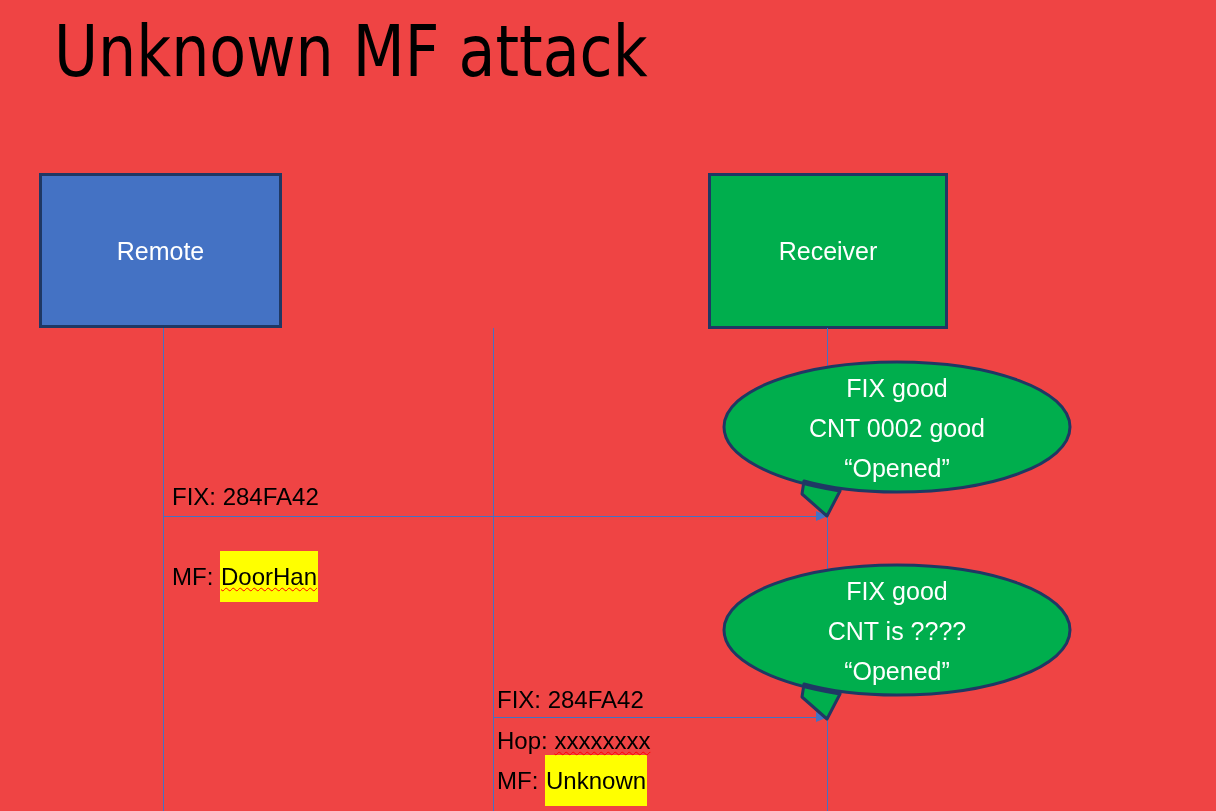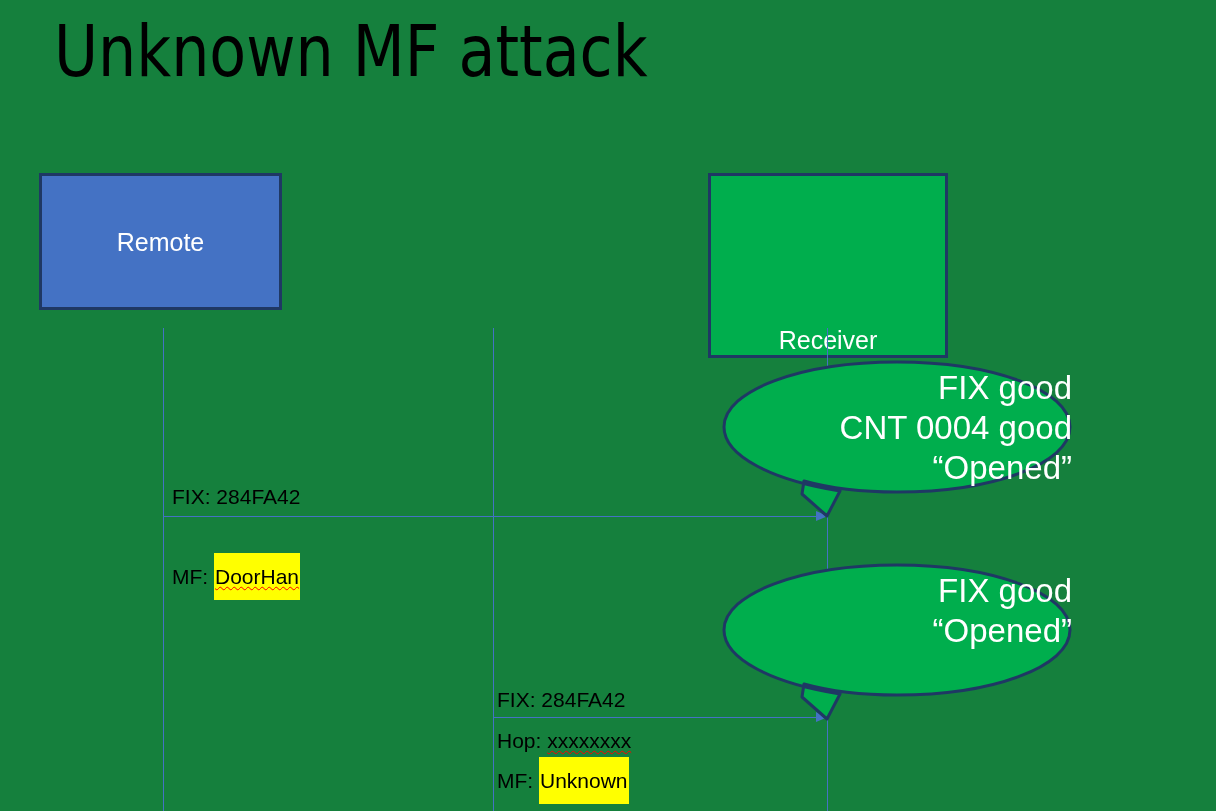--- a/index.html
+++ b/index.html
@@ -8,21 +8,21 @@
     padding: 0;
     background: #ffffff;
   }
   body {
     font-family: "Liberation Sans", sans-serif;
   }
   #slide {
     position: relative;
     width: 1216px;
     height: 811px;
-    background: #15803d;
+    background: #ef4444;
     overflow: hidden;
   }
 
   
   .slide-title {
     position: absolute;
     left: 54px;
     top: 8px;
     font-family: "DejaVu Sans Condensed", "Liberation Sans Narrow", "Liberation Sans", sans-serif;
     font-size: 72px;
@@ -46,23 +46,23 @@
   }
   .actor-label {
     color: #ffffff;
     font-size: 25px;
     font-weight: 400;
     line-height: 30px;
     text-align: center;
     white-space: nowrap;
   }
 
-  #box-remote  { left: 39px;  top: 173px; width: 243px; height: 137px; background: #4472C4; }
+  #box-remote  { left: 39px;  top: 173px; width: 243px; height: 155px; background: #4472C4; }
   #box-flipper { left: 374px; top: 173px; width: 241px; height: 155px; background: #ED7D31; }
-  #box-receiver{ left: 708px; top: 173px; width: 240px; height: 185px; background: #00AE4D; align-items: flex-end; }
+  #box-receiver{ left: 708px; top: 173px; width: 240px; height: 156px; background: #00AE4D; }
 
   
   .lifeline {
     position: absolute;
     width: 1px;
     background: #4472C4;
   }
   #lifeline-remote   { left: 163px; top: 328px; height: 483px; }
   #lifeline-flipper  { left: 493px; top: 328px; height: 483px; }
   #lifeline-receiver { left: 827px; top: 328px; height: 483px; }
@@ -82,21 +82,21 @@
     border-top: 5px solid transparent;
     border-bottom: 5px solid transparent;
     border-left: 12px solid #4472C4;
   }
   #arrow-1 { left: 163px; top: 516px; width: 664px; }
   #arrow-2 { left: 493px; top: 717px; width: 334px; }
 
   
   .msg-text {
     position: absolute;
-    font-size: 21px;
+    font-size: 24px;
     line-height: 40px;
     color: #000000;
     white-space: nowrap;
   }
   #msg1-line1 { left: 172px; top: 477px; }
   #msg1-line2 { left: 172px; top: 517px; }
   #msg1-line3 { left: 172px; top: 557px; }
   #msg2-line1 { left: 497px; top: 680px; }
   #msg2-line2 { left: 497px; top: 721px; }
   #msg2-line3 { left: 497px; top: 761px; }
@@ -120,23 +120,23 @@
     left: 0;
     top: 0;
     overflow: visible;
   }
   .callout-text {
     position: absolute;
     left: 0;
     top: 0;
     width: 100%;
     color: #ffffff;
-    font-size: 33px;
+    font-size: 25px;
     line-height: 40px;
-    text-align: right;
+    text-align: center;
     white-space: nowrap;
   }
   #callout-1 { left: 722px; top: 360px; width: 350px; height: 163px; }
   #callout-1 .callout-text { top: 8px; }
   #callout-2 { left: 722px; top: 563px; width: 350px; height: 163px; }
   #callout-2 .callout-text { top: 8px; }
 </style>
 </head>
 <body>
 
@@ -176,36 +176,37 @@
                C 348 104 270 132 175 132
                C 140 132 107 128 82 121
                L 80 134
                L 105 156
                L 118 131
                C 50 120 2 96 2 67
                C 2 30 80 2 175 2 Z" fill="#00AE4D" stroke="#1F3864" stroke-width="3" stroke-linejoin="round"></path>
     </svg>
     <div class="callout-text">
       <div>FIX good</div>
-      <div>CNT 0004 good</div>
+      <div>CNT 0002 good</div>
       <div>“Opened”</div>
     </div>
   </div>
 
   <div class="callout" id="callout-2">
     <svg width="350" height="163" viewBox="0 0 350 163">
       <path d="M 175 2
                C 270 2 348 30 348 67
                C 348 104 270 132 175 132
                C 140 132 107 128 82 121
                L 80 134
                L 105 156
                L 118 131
                C 50 120 2 96 2 67
                C 2 30 80 2 175 2 Z" fill="#00AE4D" stroke="#1F3864" stroke-width="3" stroke-linejoin="round"></path>
     </svg>
     <div class="callout-text">
       <div>FIX good</div>
+      <div>CNT is ????</div>
       <div>“Opened”</div>
     </div>
   </div>
 
 </div>
 
 </body></html>

